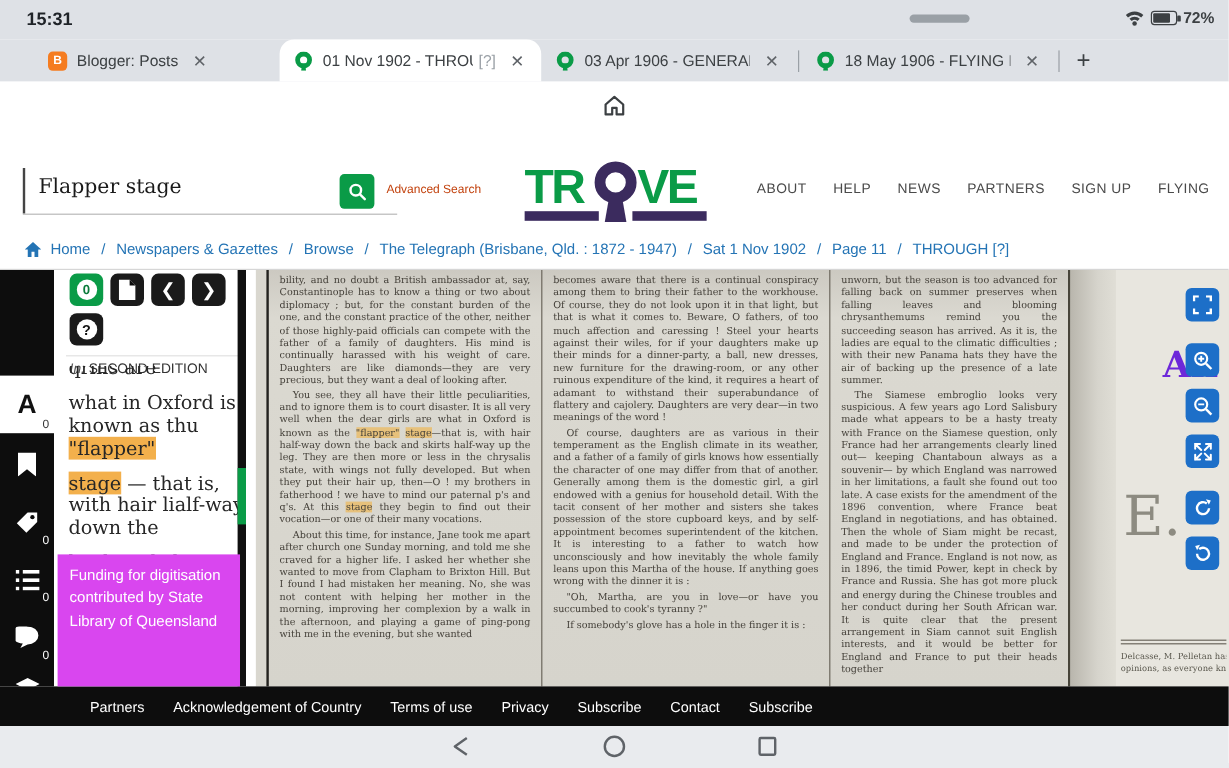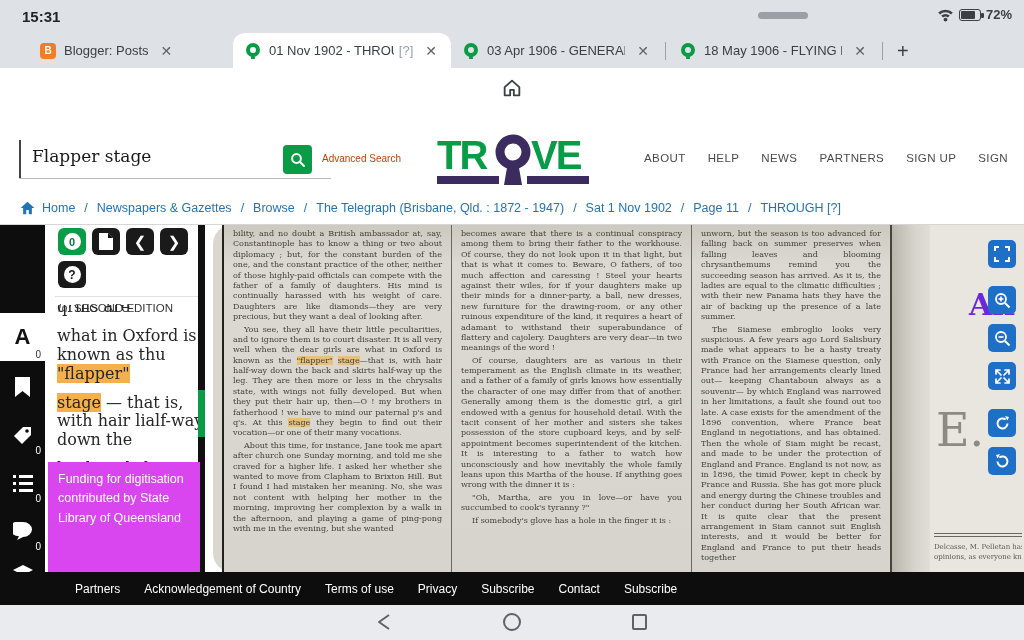--- a/index.html
+++ b/index.html
@@ -86,21 +86,21 @@
   .excerpt p.clipped { margin-top:-7px; }
   .excerpt .hl { background:#f3b04c; }
   .panel-scrollbar { position:absolute; left:153px; top:0; width:7px; height:347px; background:#101010; }
   .panel-scrollbar .thumb { position:absolute; top:165px; left:0; width:7px; height:47px; background:#0a9b47; }
 
   
   .funding-overlay { position:absolute; left:48px; top:237px; width:152px; height:110px; background:#d946ef; color:#fff;
                      font-size:12.5px; line-height:1.55; padding:8px 10px; z-index:6; }
 
   
-  .scan { position:absolute; left:213px; top:0; width:811px; height:347px; background:#d9d7cf; display:flex;border-radius:19px; }
+  .scan { position:absolute; left:213px; top:0; width:811px; height:347px; background:#d9d7cf; display:flex; }
   .scan-page1 { display:flex; margin-left:9px; border-left:2px solid #23221e; background:linear-gradient(#ccc9c1, #dbd9d1 40px, #d6d4cc); }
   .scan-col { padding:4px 9px 0 9px; font-family:"DejaVu Serif", serif; font-size:8px; line-height:1.3; color:#45413a;
               text-align:justify; overflow:hidden; height:347px; }
   .scan-col p { text-indent:11px; margin-top:2px; }
   .scan-col p.noindent { text-indent:0; margin-top:0; }
   .scan-col .hl { background:#e7c17b; }
   .col-1 { width:228px; border-right:1px solid #6b675c; }
   .col-2 { width:240px; border-right:1px solid #6b675c; }
   .col-3 { width:200px; border-right:2px solid #474439; }
   .scan-gutter { width:38px; height:347px; background:linear-gradient(90deg,#b9b6ad,#d6d4cc 60%,#e0ded6); }
@@ -248,21 +248,21 @@
       <text x="94" y="38" font-family="Liberation Sans, sans-serif" font-size="40" font-weight="bold" fill="#0a9b47" letter-spacing="-2">VE</text>
       <rect x="0" y="45" width="62" height="8" fill="#3b2b5e"></rect>
       <rect x="90" y="45" width="62" height="8" fill="#3b2b5e"></rect>
     </svg>
     <div class="main-nav">
       <span>ABOUT</span>
       <span>HELP</span>
       <span>NEWS</span>
       <span>PARTNERS</span>
       <span>SIGN UP</span>
-      <span>SIGN</span>
+      <span>FLYING</span>
     </div>
   </div>
 
   <div class="breadcrumb-row">
     <span class="bc-home-icon">
       <svg width="15" height="14" viewBox="0 0 24 22">
           <path d="M1 11 L12 1 L23 11 H19 V21 H14 V14 H10 V21 H5 V11 Z" fill="#2474b5"></path>
         </svg>
     </span>
     <span class="crumb">Home</span>

